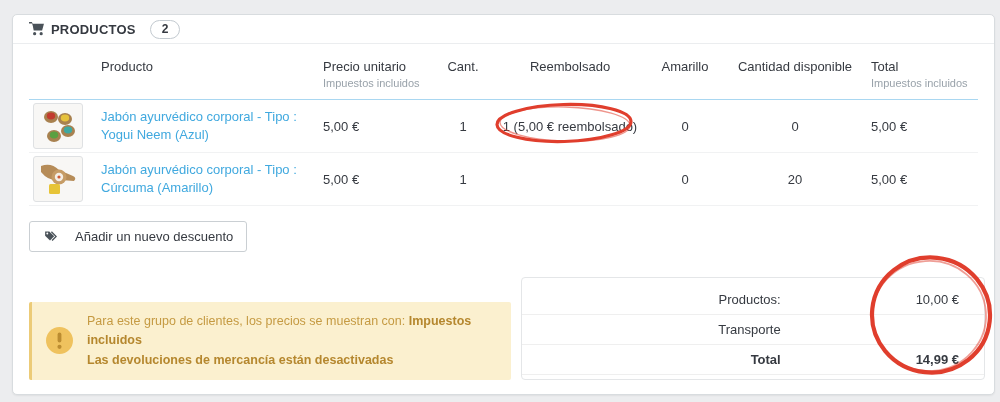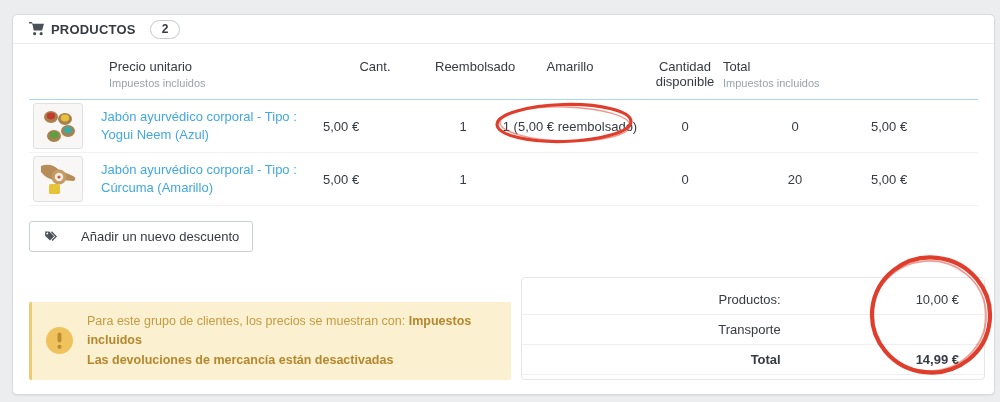--- a/index.html
+++ b/index.html
@@ -41,21 +41,21 @@
   .col-total { padding-left:2px; }
   .trow { min-height:52px; border-bottom:1px solid #f1f2f3; font-size:13px; }
   .thumb {
     width:50px; height:46px; margin:3px 0 3px 4px; background:#f8f7f5;
     border:1px solid #dfe1e3; border-radius:3px; display:flex;
     align-items:center; justify-content:center; cursor:pointer;
   }
   .prod-link { color:#41a9df; font-size:13px; line-height:1.4; text-decoration:none; cursor:pointer; }
   
   .btn-discount {
-    display:inline-flex; align-items:center; gap:24px;
+    display:inline-flex; align-items:center; gap:18px;
     margin:15px 0 0 16px; padding:7px 13px;
     background:#fff; border:1px solid #cacfd3; border-radius:3px;
     font-size:13px; color:#363a41; cursor:pointer;
     font-family:inherit;
   }
   
   .bottom { display:flex; align-items:flex-end; margin:25px 9px 0 16px; }
   .warning-box {
     width:482px; background:#fbf0cf; border-left:3px solid #eccb77; border-radius:2px;
     display:flex; align-items:center; gap:14px; padding:10px 14px;
@@ -89,20 +89,21 @@
       </svg>
     </span>
     <span class="panel-title">PRODUCTOS</span>
     <span class="count-badge">2</span>
   </div>
 
   
   <div class="table-wrap">
     <div class="grid-row thead">
       <div class="th"></div>
+      <div class="th">Producto</div>
       <div class="col-price">
         <div class="th">Precio unitario</div>
         <div class="th-sub">Impuestos incluidos</div>
       </div>
       <div class="th col-center">Cant.</div>
       <div class="th col-center">Reembolsado</div>
       <div class="th col-center">Amarillo</div>
       <div class="th col-center">Cantidad disponible</div>
       <div class="col-total">
         <div class="th">Total</div>

